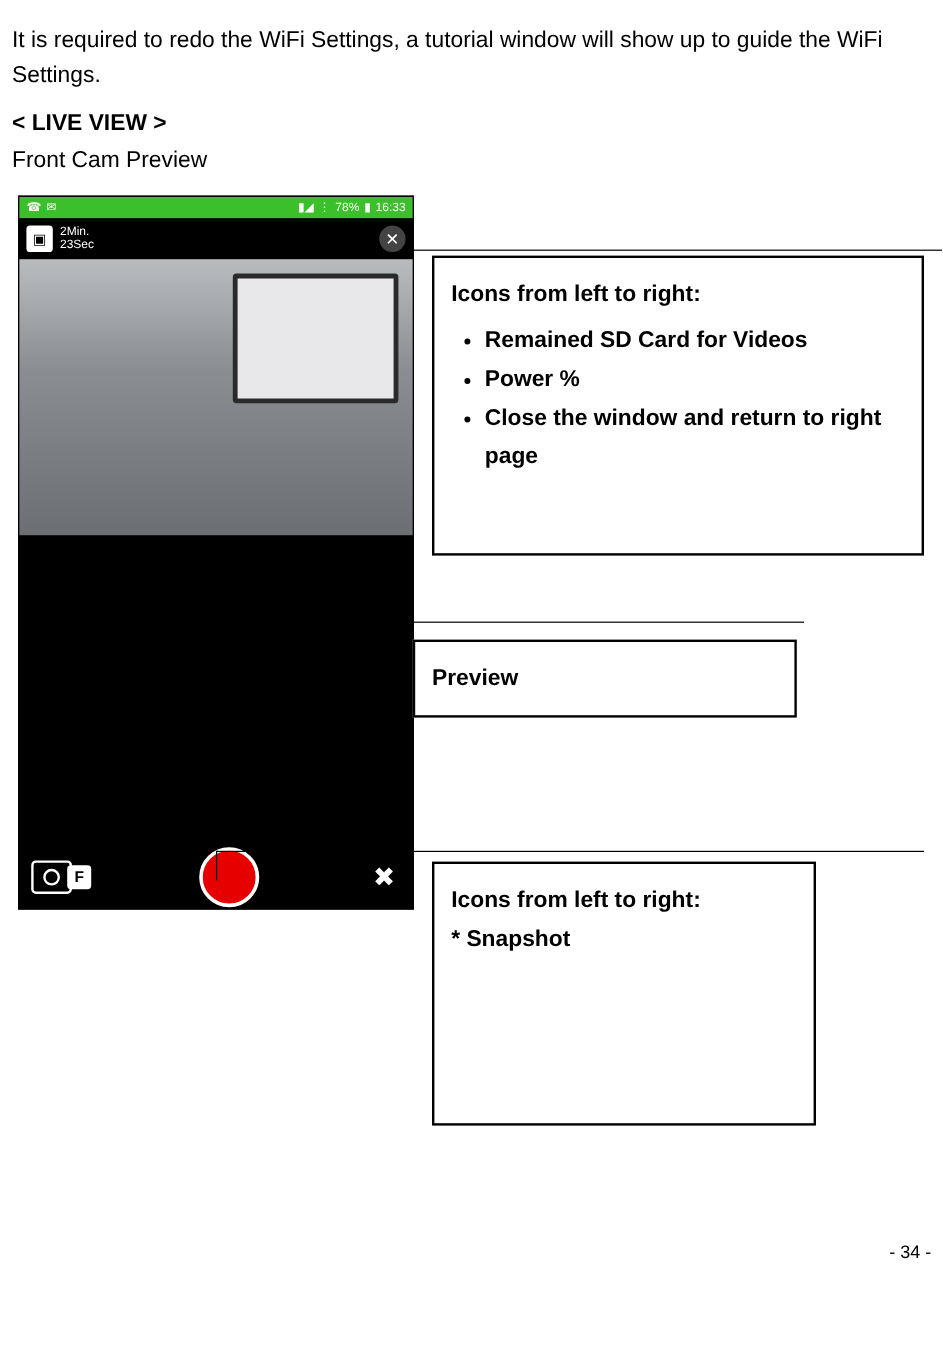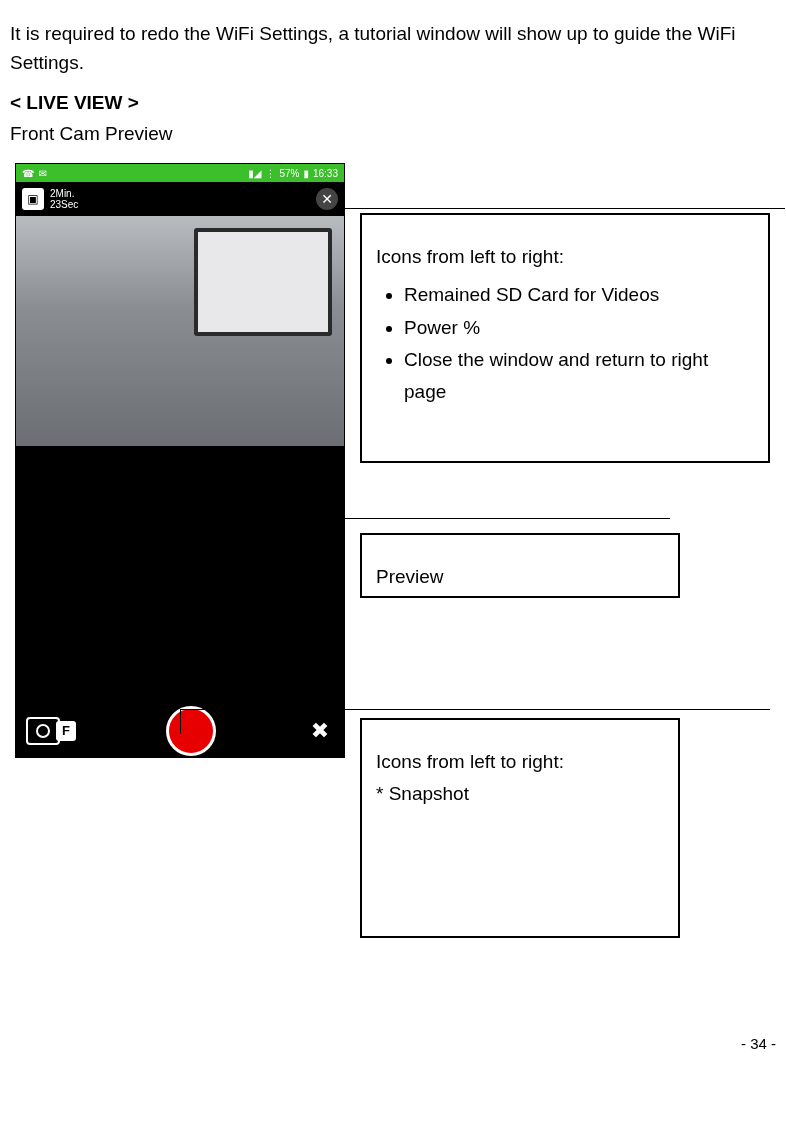--- a/index.html
+++ b/index.html
@@ -166,39 +166,40 @@
       color: #fff;
       font-size: 22px;
       display: flex;
       align-items: center;
       justify-content: center;
     }
     
     .annot-box {
       position: absolute;
       border: 2px solid #000;
-      padding: 26px 14px;
+      padding: 15px 14px;
       box-sizing: border-box;
       background: #fff;
       font-size: 19px;
       line-height: 1.7;
+      font-weight: bold;
     }
     .annot1 {
       left: 350px;
       top: 50px;
       width: 410px;
       height: 250px;
     }
     .annot1 ul {
       list-style: disc;
       padding-left: 28px;
       margin: 6px 0 0 0;
     }
     .annot2 {
-      left: 350px;
+      left: 334px;
       top: 370px;
       width: 320px;
       height: 65px;
     }
     .annot3 {
       left: 350px;
       top: 555px;
       width: 320px;
       height: 220px;
     }
@@ -224,21 +225,21 @@
 <div class="layout">
 
   <div class="phone">
     <div class="phone-statusbar">
       <div class="left-icons">
         <span>☎</span>
         <span>✉</span>
       </div>
       <span>▮◢</span>
       <span>⋮</span>
-      <span>57%</span>
+      <span>78%</span>
       <span>▮</span>
       <span>16:33</span>
     </div>
     <div class="phone-topbar">
       <div class="sd-icon">▣</div>
       <div class="sd-text">
         <div>2Min.</div>
         <div>23Sec</div>
       </div>
       <div class="topbar-spacer"></div>

